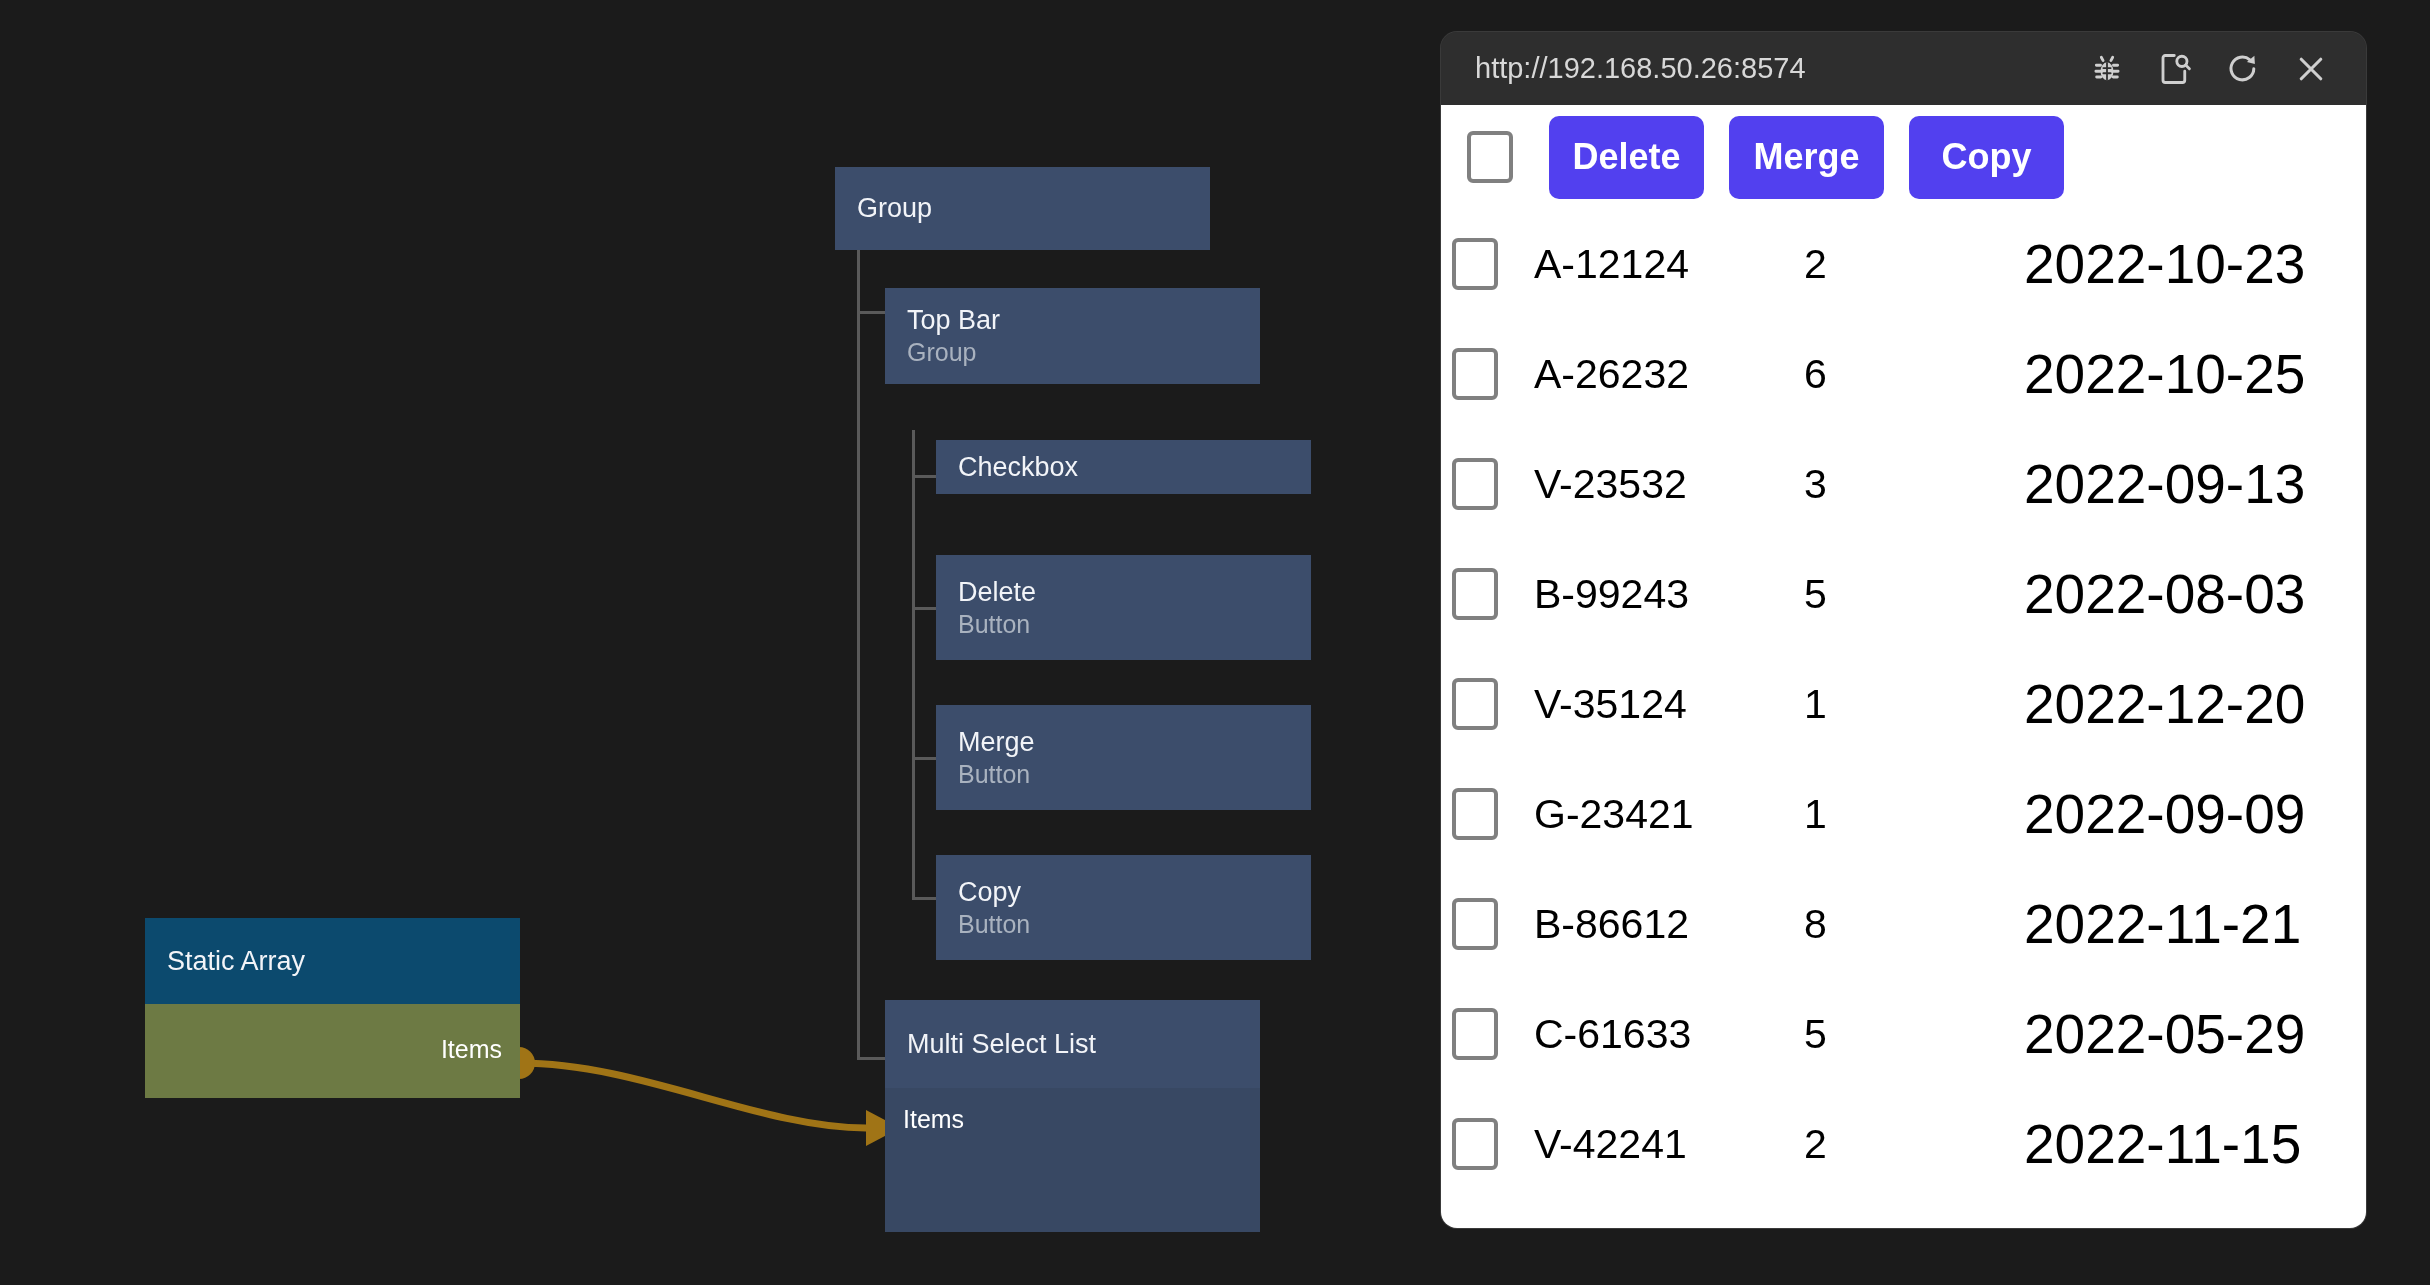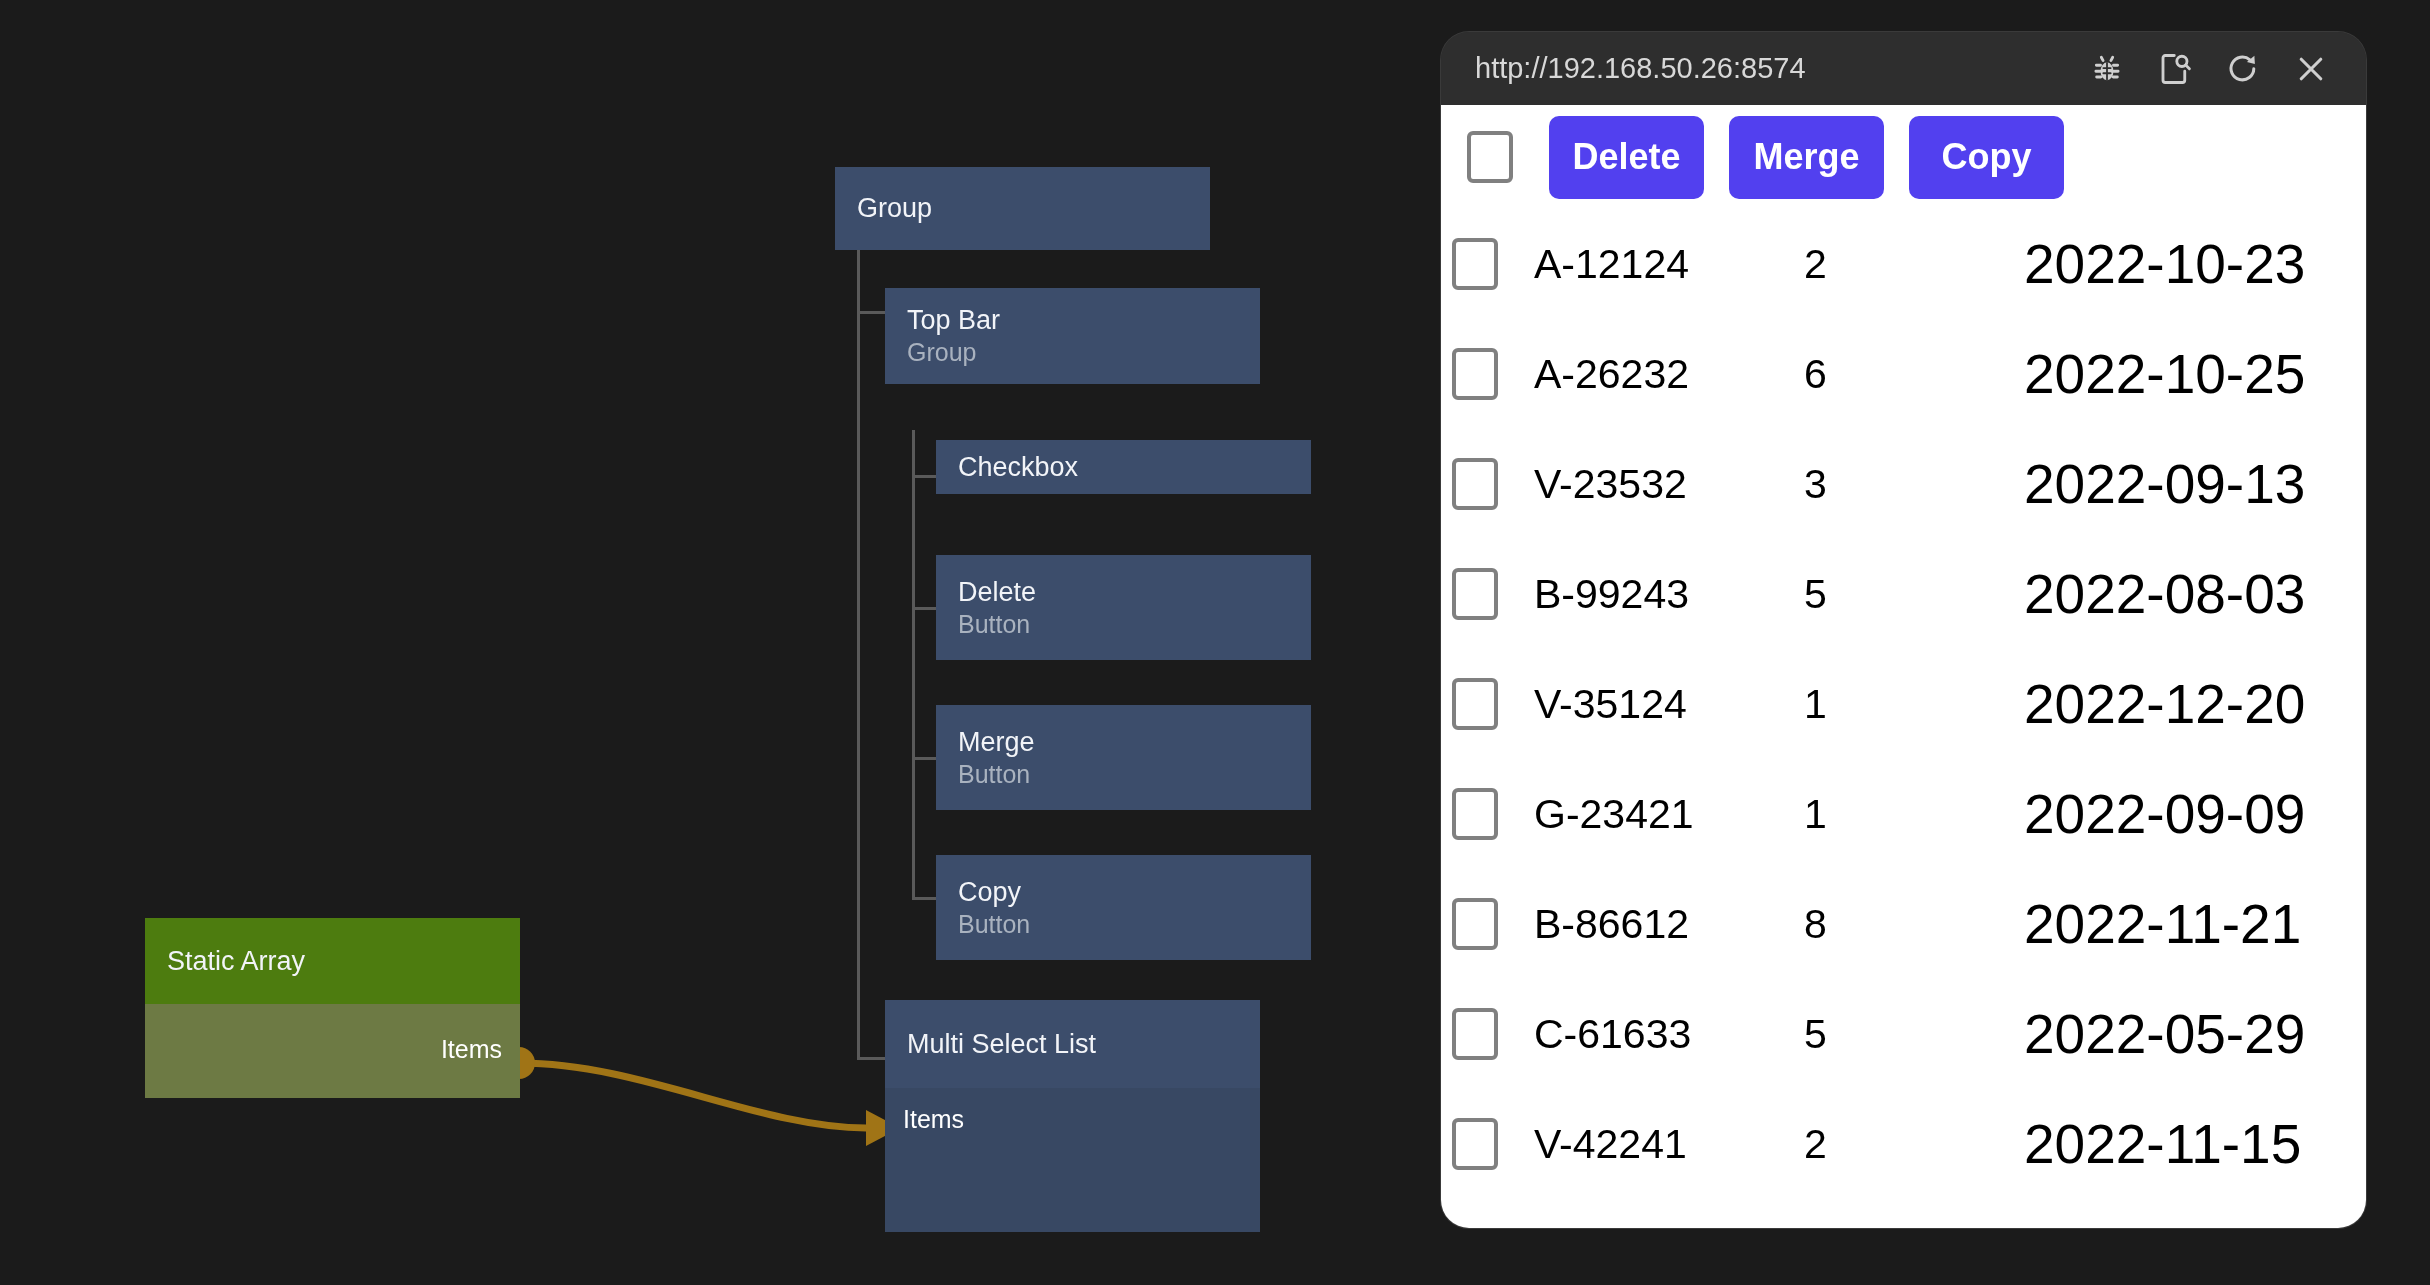--- a/index.html
+++ b/index.html
@@ -67,38 +67,38 @@
   }
   .port-label.out { right: 18px; }
   .port-label.in  { left: 18px; }
 
   
   .node.blue .node-header { background: #3c4d6b; }
   .node.blue .node-body   { background: #3c4d6b; }
   .node.blue.split .node-body { background: #384863; }
 
   
-  .node.green .node-header { background: #4d7c0f; justify-content: center; }
+  .node.green .node-header { background: #0c4a6e; justify-content: center; }
   .node.green .node-body   { background: #6d7a44; }
 
   .tree-line {
     position: absolute;
     background: #5a5a5a;
   }
   .tree-line.v { width: 3px; }
   .tree-line.h { height: 3px; }
 
   
   #browser-window {
     position: absolute;
     left: 1441px;
     top: 32px;
     width: 925px;
     height: 1196px;
-    border-radius: 28px;
+    border-radius: 16px;
     background: #2e2e2e;
     box-shadow: 0 0 0 1px #3a3a3a;
     overflow: hidden;
     display: flex;
     flex-direction: column;
   }
 
   #title-bar {
     height: 73px;
     flex: 0 0 73px;

